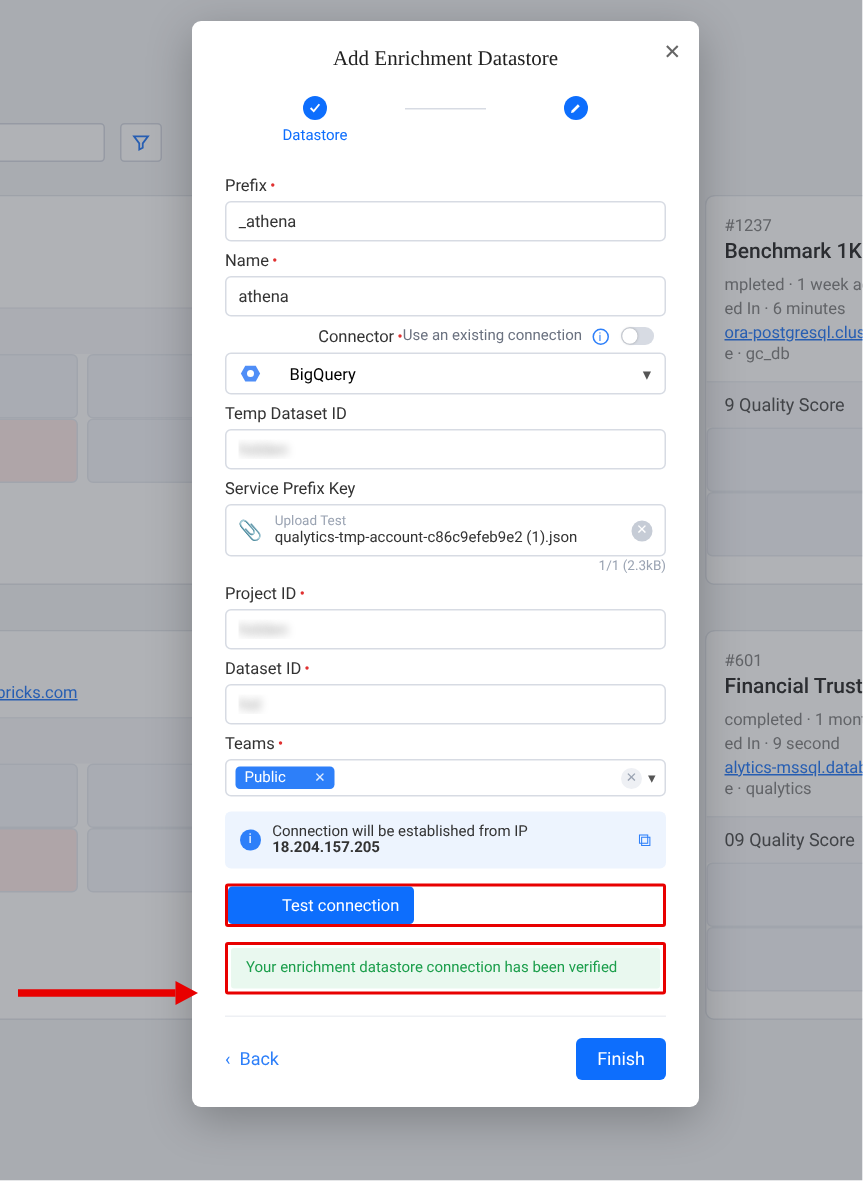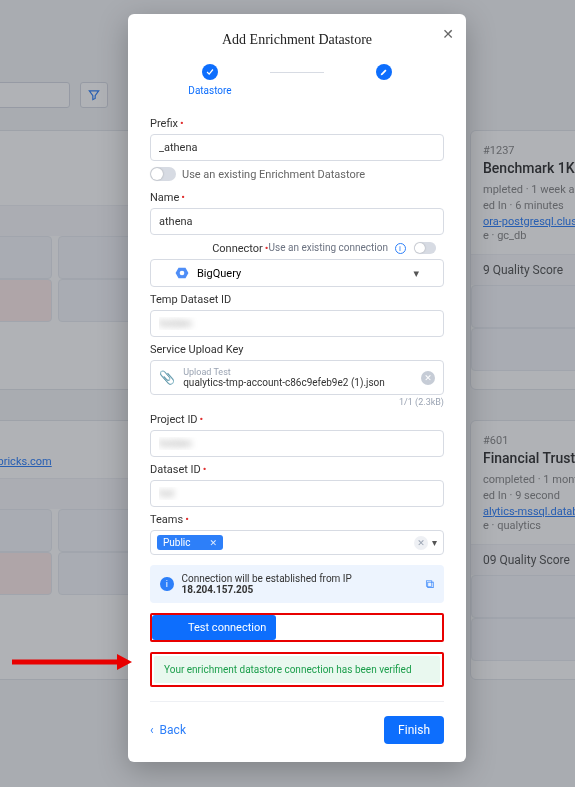--- a/index.html
+++ b/index.html
@@ -34,21 +34,21 @@
   .step .dot{width:16px;height:16px;border-radius:50%;background:#0d6efd;color:#fff;display:flex;align-items:center;justify-content:center;}
   .step .dot svg{width:10px;height:10px;fill:#fff;}
   .step .lab{font-size:10px;color:#0d6efd;margin-top:4px;text-align:center;line-height:1.3;}
   .step-line{flex:1;height:1px;background:#d7dbe3;margin-top:8px;max-width:90px;}
   .req{color:#e03131;margin-left:2px;}
   .flabel{font-size:11px;color:#333;margin:6px 0 4px;}
   .flabel.row{display:flex;justify-content:flex-end;align-items:center;}
   .hint{font-size:10px;color:#6b7280;}
   .input{width:100%;border:1px solid #d7dbe3;border-radius:4px;padding:6px 8px;font-size:11px;color:#333;background:#fff;}
   .input.blur{color:transparent;text-shadow:0 0 6px rgba(0,0,0,.4);}
-  .select{display:flex;align-items:center;gap:8px;border:1px solid #d7dbe3;border-radius:4px;padding:6px 24px;font-size:11px;}
+  .select{display:flex;align-items:center;gap:19px;border:1px solid #d7dbe3;border-radius:4px;padding:6px 9px;font-size:11px;}
   .select .arrow{margin-left:auto;color:#555;}
   .toggle{width:26px;height:14px;background:#d7dbe3;border-radius:8px;position:relative;display:inline-block;vertical-align:middle;margin-right:6px;}
   .toggle::after{content:"";position:absolute;width:12px;height:12px;background:#fff;border-radius:50%;top:1px;left:1px;box-shadow:0 0 2px rgba(0,0,0,.3);}
   .toggle.small{transform:scale(.85);}
   .switch-row{font-size:11px;color:#666;margin:6px 0 4px;display:flex;align-items:center;}
   .upload{display:flex;align-items:center;gap:8px;border:1px solid #d7dbe3;border-radius:4px;padding:6px 8px;font-size:10px;}
   .upload .clip{font-size:13px;color:#666;}
   .upload .txt .t1{font-size:9px;color:#9aa3b2;}
   .upload .txt .t2{font-size:10px;color:#333;}
   .upload .x{margin-left:auto;width:14px;height:14px;border-radius:50%;background:#c6ccd6;color:#fff;font-size:9px;display:flex;align-items:center;justify-content:center;}
@@ -219,24 +219,20 @@
           <svg viewBox="0 0 24 24">
             <path d="M4 20l4-1 10-10-3-3L5 16z"></path>
           </svg>
         </div>
     </div>
   </div>
 
   <div class="flabel"><span>Prefix</span><span class="req">•</span></div>
   <input class="input" value="_athena" style="">
 
-  <div class="switch-row">
-    <span class="toggle"></span>
-    <span>Use an existing Enrichment Datastore</span>
-  </div>
 
   <div class="flabel"><span>Name</span><span class="req">•</span></div>
   <input class="input" value="athena" style="">
 
   <div class="flabel row">
     <span><span>Connector</span><span class="req">•</span></span>
     <span class="hint">
       <span>Use an existing connection</span>
       <span class="info-icon">i</span>
       <span class="toggle small"></span>
@@ -249,21 +245,21 @@
           <circle cx="12" cy="12" r="4" fill="#fff"></circle>
         </svg>
     </span>
     <span>BigQuery</span>
     <span class="arrow">▾</span>
   </div>
 
   <div class="flabel">Temp Dataset ID</div>
   <input class="input blur" value="hidden" style="">
 
-  <div class="flabel">Service Upload Key</div>
+  <div class="flabel">Service Prefix Key</div>
   <div class="upload">
     <span class="clip">📎</span>
     <span class="txt">
       <div class="t1">Upload Test</div>
       <div class="t2">qualytics-tmp-account-c86c9efeb9e2 (1).json</div>
     </span>
     <span class="x">✕</span>
   </div>
   <div class="meta-r">1/1 (2.3kB)</div>
 

